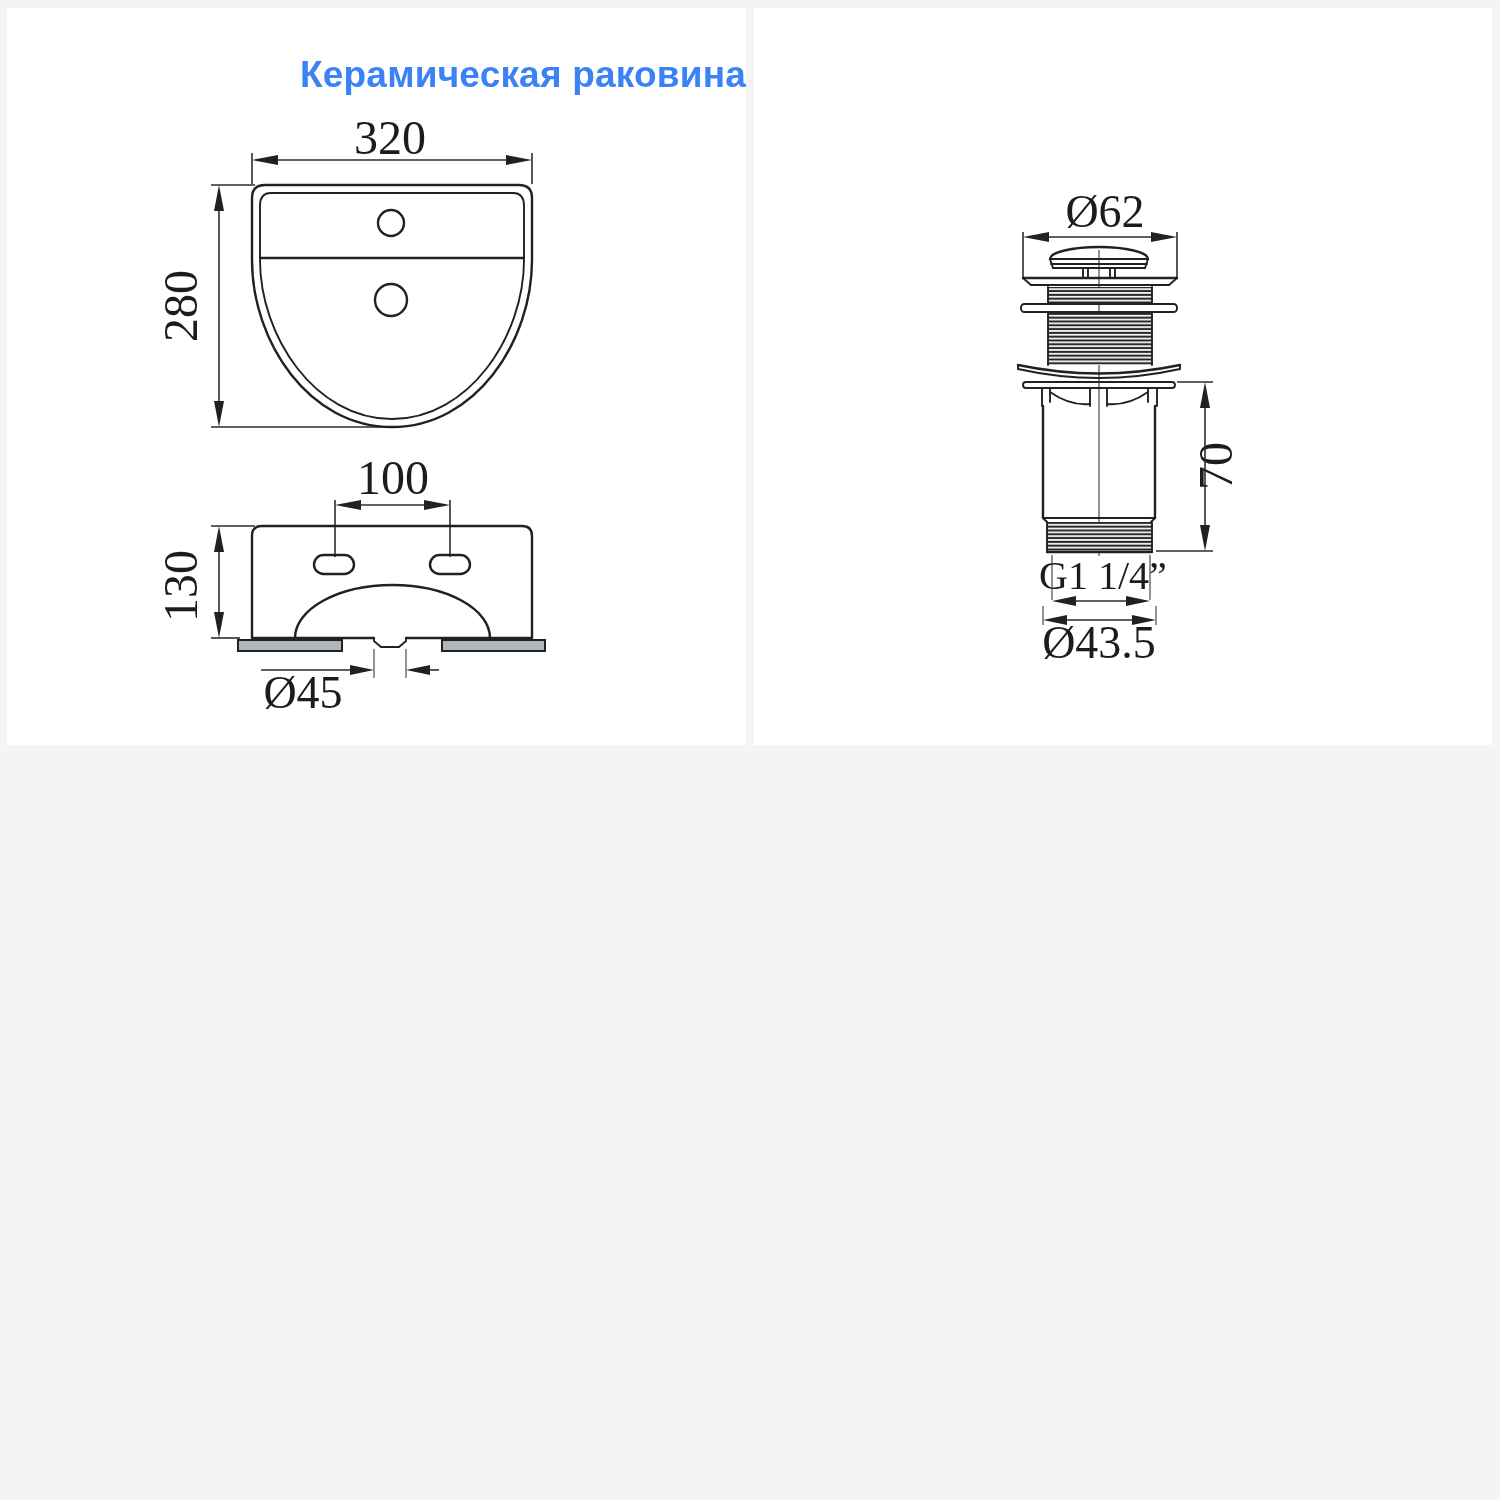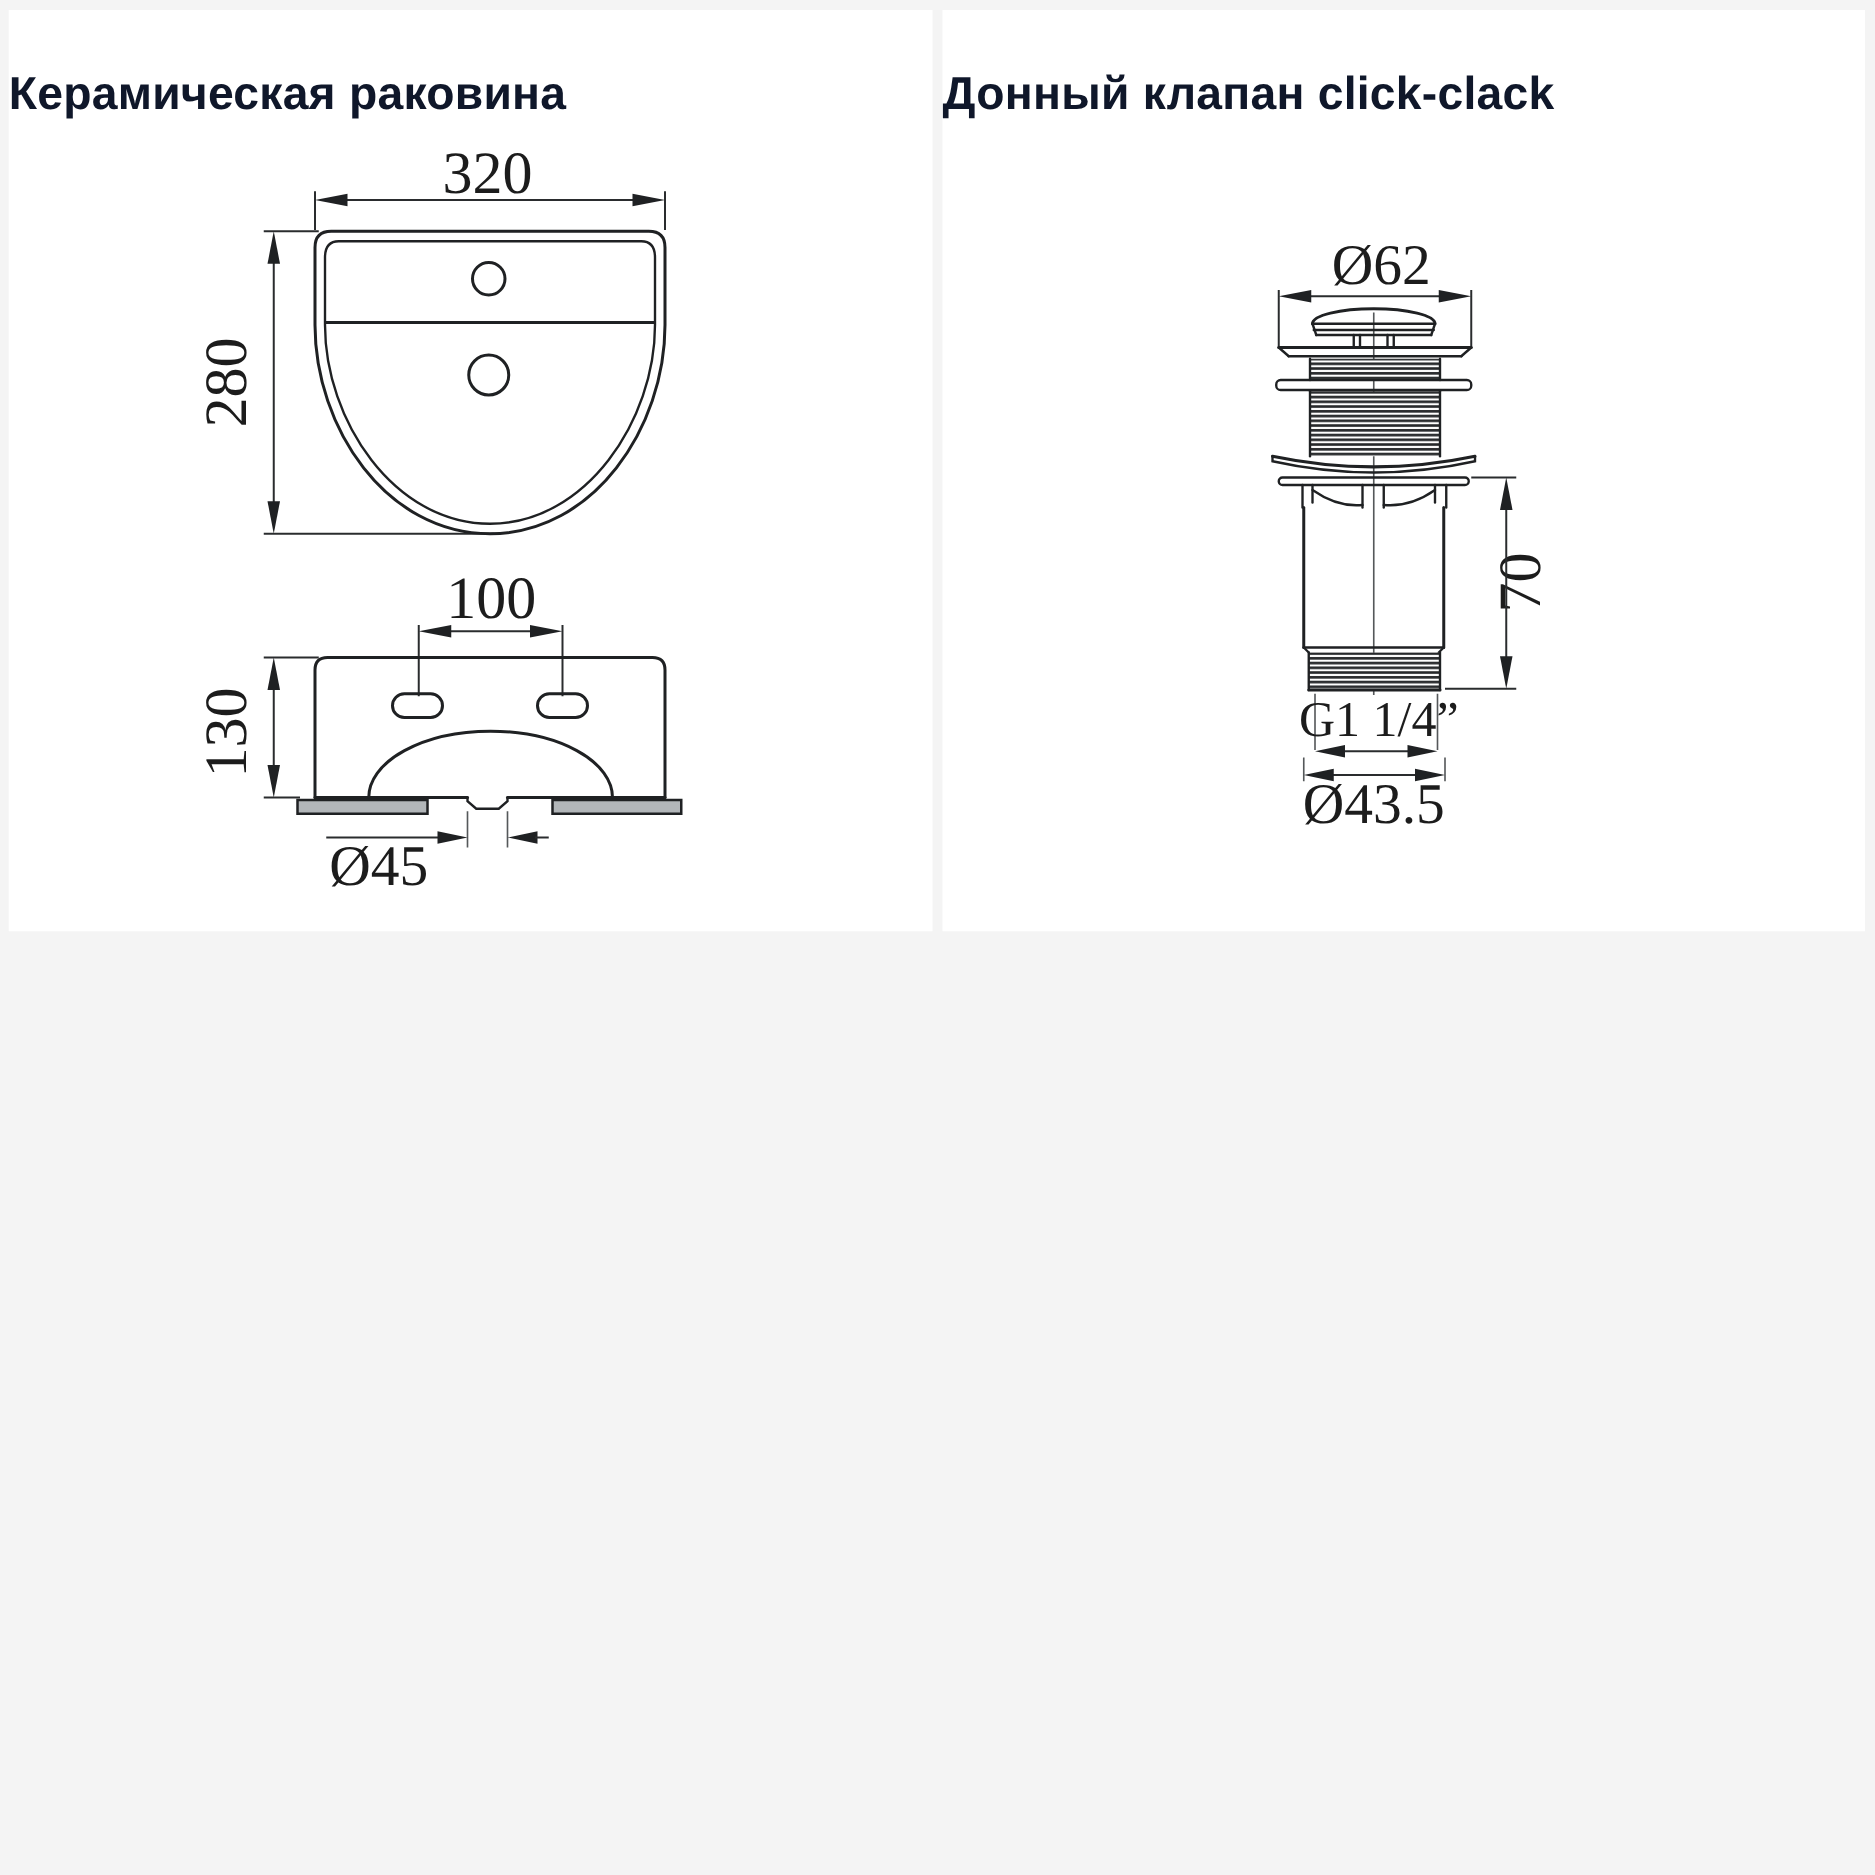--- a/index.html
+++ b/index.html
@@ -16,25 +16,25 @@
     height: 737px;
     background: #ffffff;
   }
   #panel-sink  { left: 7px; }
   #panel-valve { left: 754px; width: 738px; }
 
   .panel-title {
     position: absolute;
     top: 46px;
     left: 0; right: 0;
-    text-align: left;
+    text-align: right;
     font-size: 37px;
     font-weight: 600;
     letter-spacing: 0.2px;
-    color: #0f172a;
+    color: #3b82f6;
     white-space: nowrap;
   }
   svg.drawing { position: absolute; left: 0; top: 0; }
 
   svg .ln   { stroke: #1f2123; stroke-width: 2.4; fill: none; stroke-linecap: round; }
   svg .ln-t { stroke: #1f2123; stroke-width: 1.9; fill: none; stroke-linecap: round; }
   svg .dim  { stroke: #2a2c2e; stroke-width: 1.6; fill: none; }
   svg .thin { stroke: #55585a; stroke-width: 1.3; fill: none; }
   svg .arr  { fill: #1f2123; stroke: none; }
   svg .dimtxt {
@@ -114,21 +114,20 @@
       <line class="dim" x1="254" y1="662" x2="345" y2="662"></line>
       <polygon class="arr" points="367,662 343,657 343,667"></polygon>
       <polygon class="arr" points="399,662 423,657 423,667"></polygon>
       <line class="dim" x1="421" y1="662" x2="432" y2="662"></line>
       <text class="dimtxt" font-size="46" text-anchor="middle" x="296" y="700">Ø45</text>
     </g>
   </svg>
 </div>
 
 <div class="panel" id="panel-valve">
-  <div class="panel-title">Донный клапан click-clack</div>
 
   <svg class="drawing" width="738" height="737" viewBox="0 0 738 737">
     <defs>
       <pattern id="thr" width="6" height="3.8" patternUnits="userSpaceOnUse">
         <rect width="6" height="3.8" fill="#ffffff"></rect>
         <rect width="6" height="2.1" y="0.8" fill="#26282a"></rect>
       </pattern>
     </defs>
 
     <text class="dimtxt" font-size="46" text-anchor="middle" x="351" y="219">Ø62</text>

